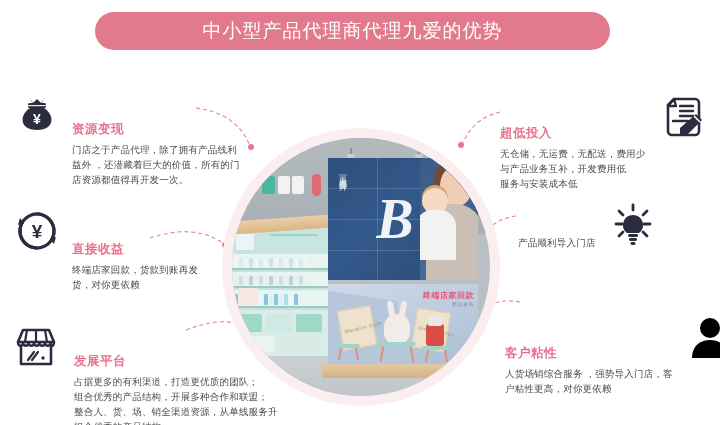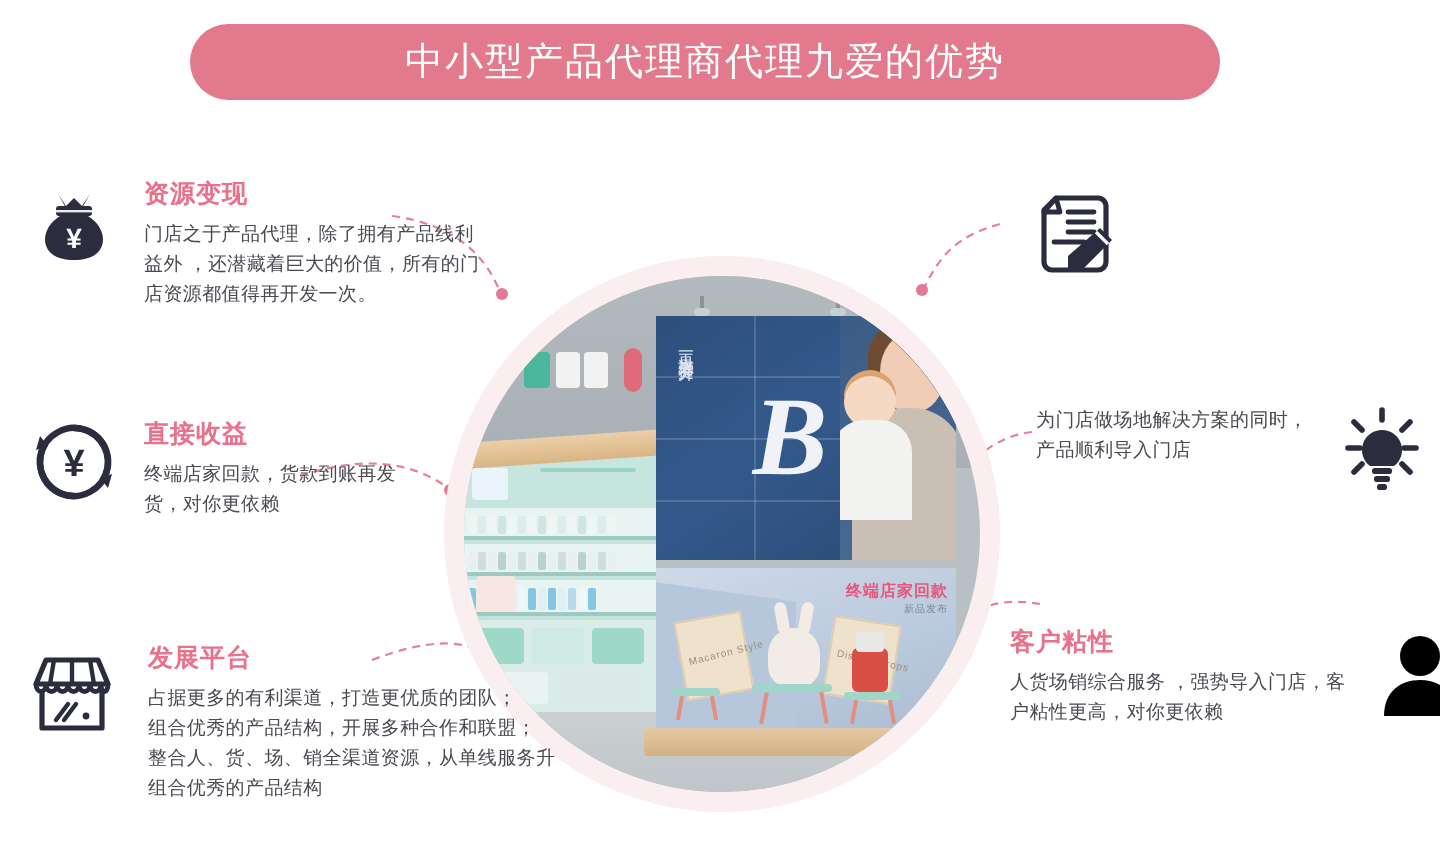--- a/index.html
+++ b/index.html
@@ -137,21 +137,21 @@
   .lamp { position:absolute; width:2px; height:8px; background:#8d9498; }
   .lamp-head { position:absolute; width:8px; height:4px; background:#c9ced1; border-radius:2px; }
 
   
   .feat { position: absolute; display: flex; }
   .feat-icon {
     flex: 0 0 auto;
     width: 46px; height: 46px;
     color: #2b2d3f;
   }
-  .feat-body { padding-top: 1px; }
+  .feat-body { padding-top: 1px; margin-top: 32px; }
   .feat-title {
     color: #e8718c;
     font-size: 12.5px;
     font-weight: bold;
     margin-bottom: 4px;
     letter-spacing: .5px;
   }
   .feat-desc {
     color: #4a4a52;
     font-size: 9.5px;
@@ -401,35 +401,42 @@
       <div class="feat-desc">
         <div>占据更多的有利渠道，打造更优质的团队；</div>
         <div>组合优秀的产品结构，开展多种合作和联盟；</div>
         <div>整合人、货、场、销全渠道资源，从单线服务升</div>
         <div>组合优秀的产品结构</div>
       </div>
     </div>
   </div>
 
   <div class="feat feat-right" id="f-lowcost">
+    <div class="feat-body">
+      <div class="feat-title">超低投入</div>
+      <div class="feat-desc">
+        <div>无仓储，无运费，无配送，费用少</div>
+        <div>与产品业务互补，开发费用低</div>
+        <div>服务与安装成本低</div>
+      </div>
+    </div>
     <div class="feat-icon" style="width:50px;height:50px;">
       <svg viewBox="0 0 50 50" width="50" height="50">
         <path d="M16 7 L37 7 A4 4 0 0 1 41 11 L41 39 A4 4 0 0 1 37 43 L14 43 A4 4 0 0 1 10 39 L10 13 Z" fill="none" stroke="#2b2d3f" stroke-width="2.6" stroke-linejoin="round"></path>
         <path d="M16 7 L10 14 L18 14 Z" fill="none" stroke="#2b2d3f" stroke-width="2.4" stroke-linejoin="round"></path>
         <path d="M22 14 L35 14 M22 19 L35 19 M22 24 L35 24 M15 29 L30 29" stroke="#2b2d3f" stroke-width="2.4" stroke-linecap="round"></path>
         <path d="M38 22 L44 28 L29 43 L22 43 L22 36 Z" fill="#2b2d3f"></path>
         <path d="M36 24 L42 30" stroke="#ffffff" stroke-width="1.6"></path>
       </svg>
     </div>
   </div>
 
   <div class="feat feat-right" id="f-import">
     <div class="feat-body">
       <div class="feat-desc">
-        <div>为门店做场地解决方案的同时，</div>
         <div>产品顺利导入门店</div>
       </div>
     </div>
     <div class="feat-icon" style="width:50px;height:50px;">
       <svg viewBox="0 0 50 50" width="50" height="50">
         <path d="M25 13 A10 10 0 0 1 31 31 L19 31 A10 10 0 0 1 25 13 Z" fill="#2b2d3f"></path>
         <rect x="20" y="32" width="10" height="3" rx="1.4" fill="#2b2d3f"></rect>
         <rect x="21" y="36" width="8" height="3" rx="1.4" fill="#2b2d3f"></rect>
         <rect x="22.5" y="40" width="5" height="3" rx="1.4" fill="#2b2d3f"></rect>
         <g stroke="#2b2d3f" stroke-width="2.8" stroke-linecap="round">

